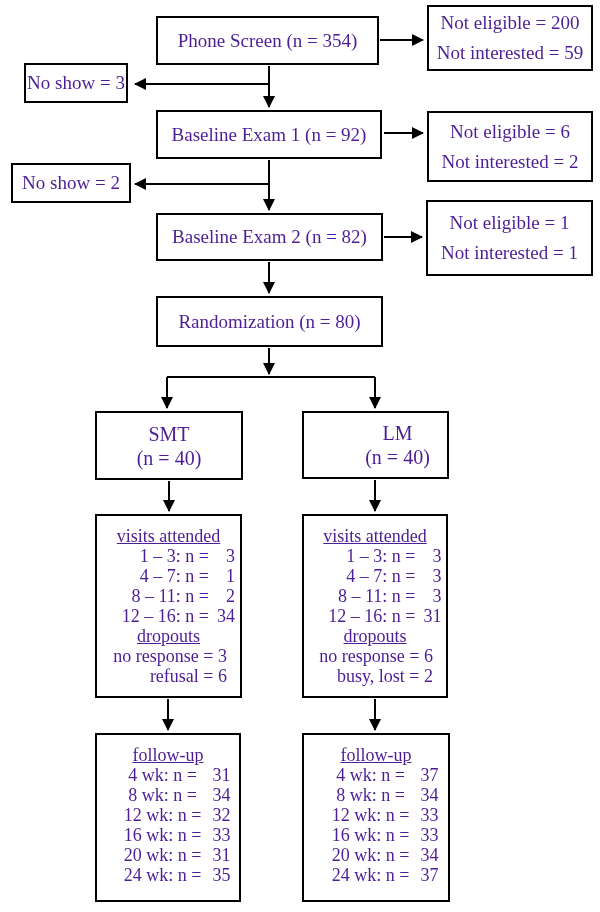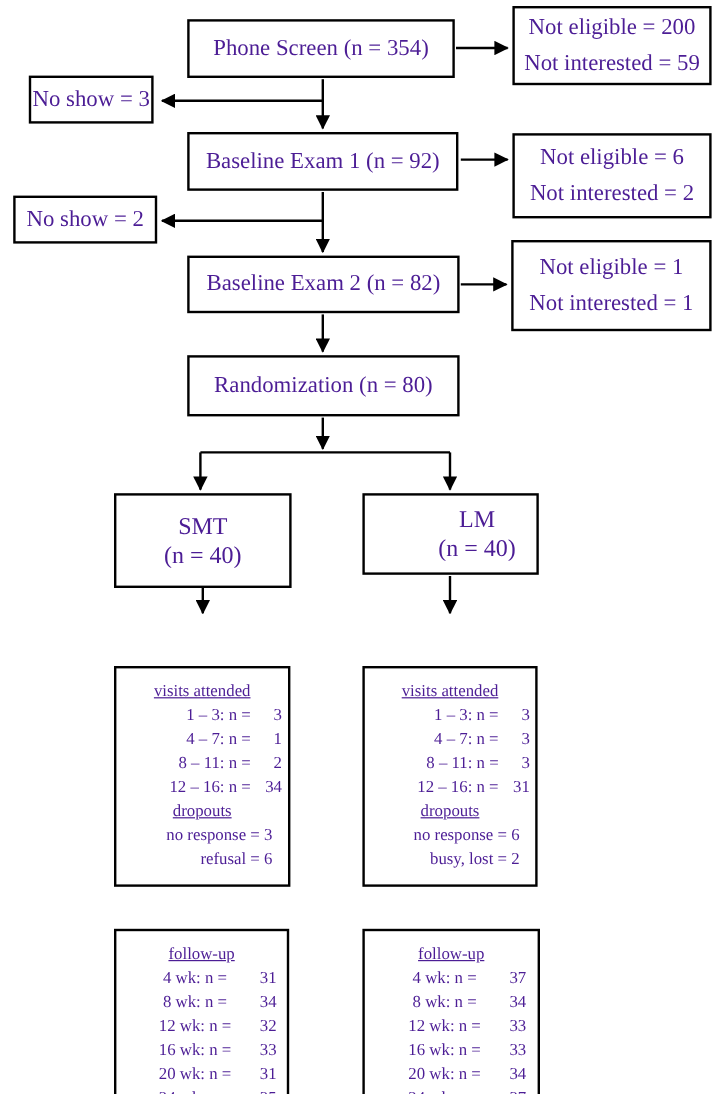--- a/index.html
+++ b/index.html
@@ -13,22 +13,22 @@
     background:#fff;
   }
   .center-box { display:flex; align-items:center; justify-content:center;
     font-size:19px; }
   .noshow-box { display:flex; align-items:center; justify-content:center;
     font-size:19px; }
   .excl-box { display:flex; flex-direction:column; justify-content:center;
     align-items:center; gap:8px; font-size:19px; }
   .group-box { display:flex; flex-direction:column; align-items:center;
     justify-content:center; font-size:20px; line-height:24px; }
-  .detail-box { font-size:14px; line-height:20px; text-align:center;
-    padding-top:10px;margin-top:41px; }
+  .detail-box { font-size:18px; line-height:20px; text-align:center;
+    padding-top:10px; }
   .u { text-decoration:underline; }
   .vrow { display:flex; justify-content:center;padding-left:15px; }
   .vl { display:inline-block; width:92px; text-align:right; white-space:pre; }
   .vn { display:inline-block; width:21px; text-align:right; margin-left:5px; }
   .fl { display:inline-block; width:84px; text-align:center; white-space:pre; }
   .fn { display:inline-block; width:21px; text-align:right; margin-left:5px; }
   .drop { text-align:right; padding-right:13px; }
   #arrows { position:absolute; left:0; top:0; pointer-events:none; }
 </style>
 </head>
@@ -94,21 +94,21 @@
 
   <div class="box excl-box" style="left:426px; top:200px; width:167px; height:76px;">
     <span>Not eligible = 1</span>
     <span>Not interested = 1</span>
   </div>
 
   <div class="box center-box" style="left:156px; top:296px; width:227px; height:51px;">
     <span>Randomization (n = 80)</span>
   </div>
 
-  <div class="box group-box" style="left:95px; top:411px; width:148px; height:79px;">
+  <div class="box group-box" style="left:95px; top:411px; width:148px; height:69px;">
     <span>SMT</span>
     <span>(n = 40)</span>
   </div>
 
   <div class="box group-box" style="left:302px; top:411px; width:147px; height:68px;padding-left:44px;">
     <span>LM</span>
     <span>(n = 40)</span>
   </div>
 
   <div class="box detail-box" style="left:95px; top:514px; width:147px; height:184px;">

